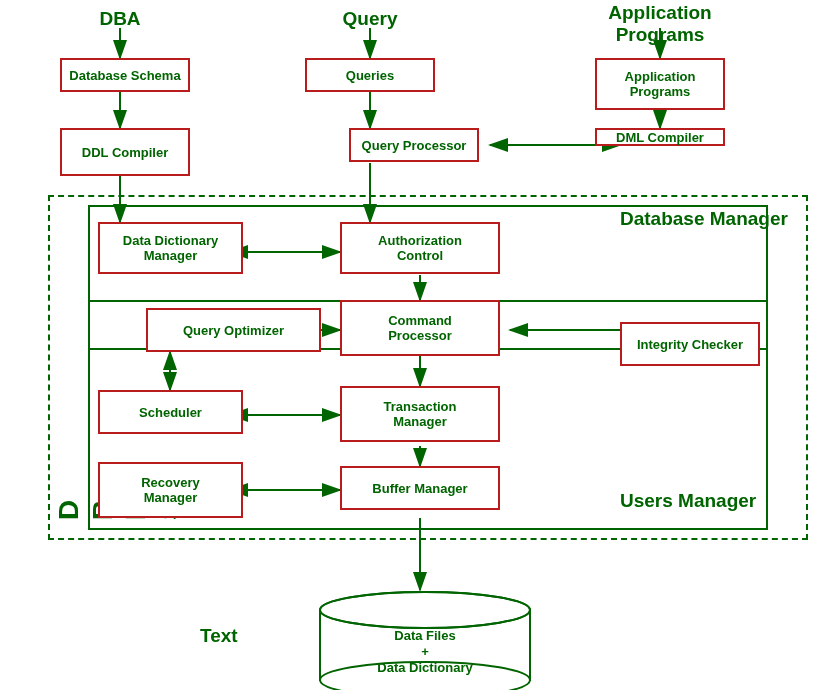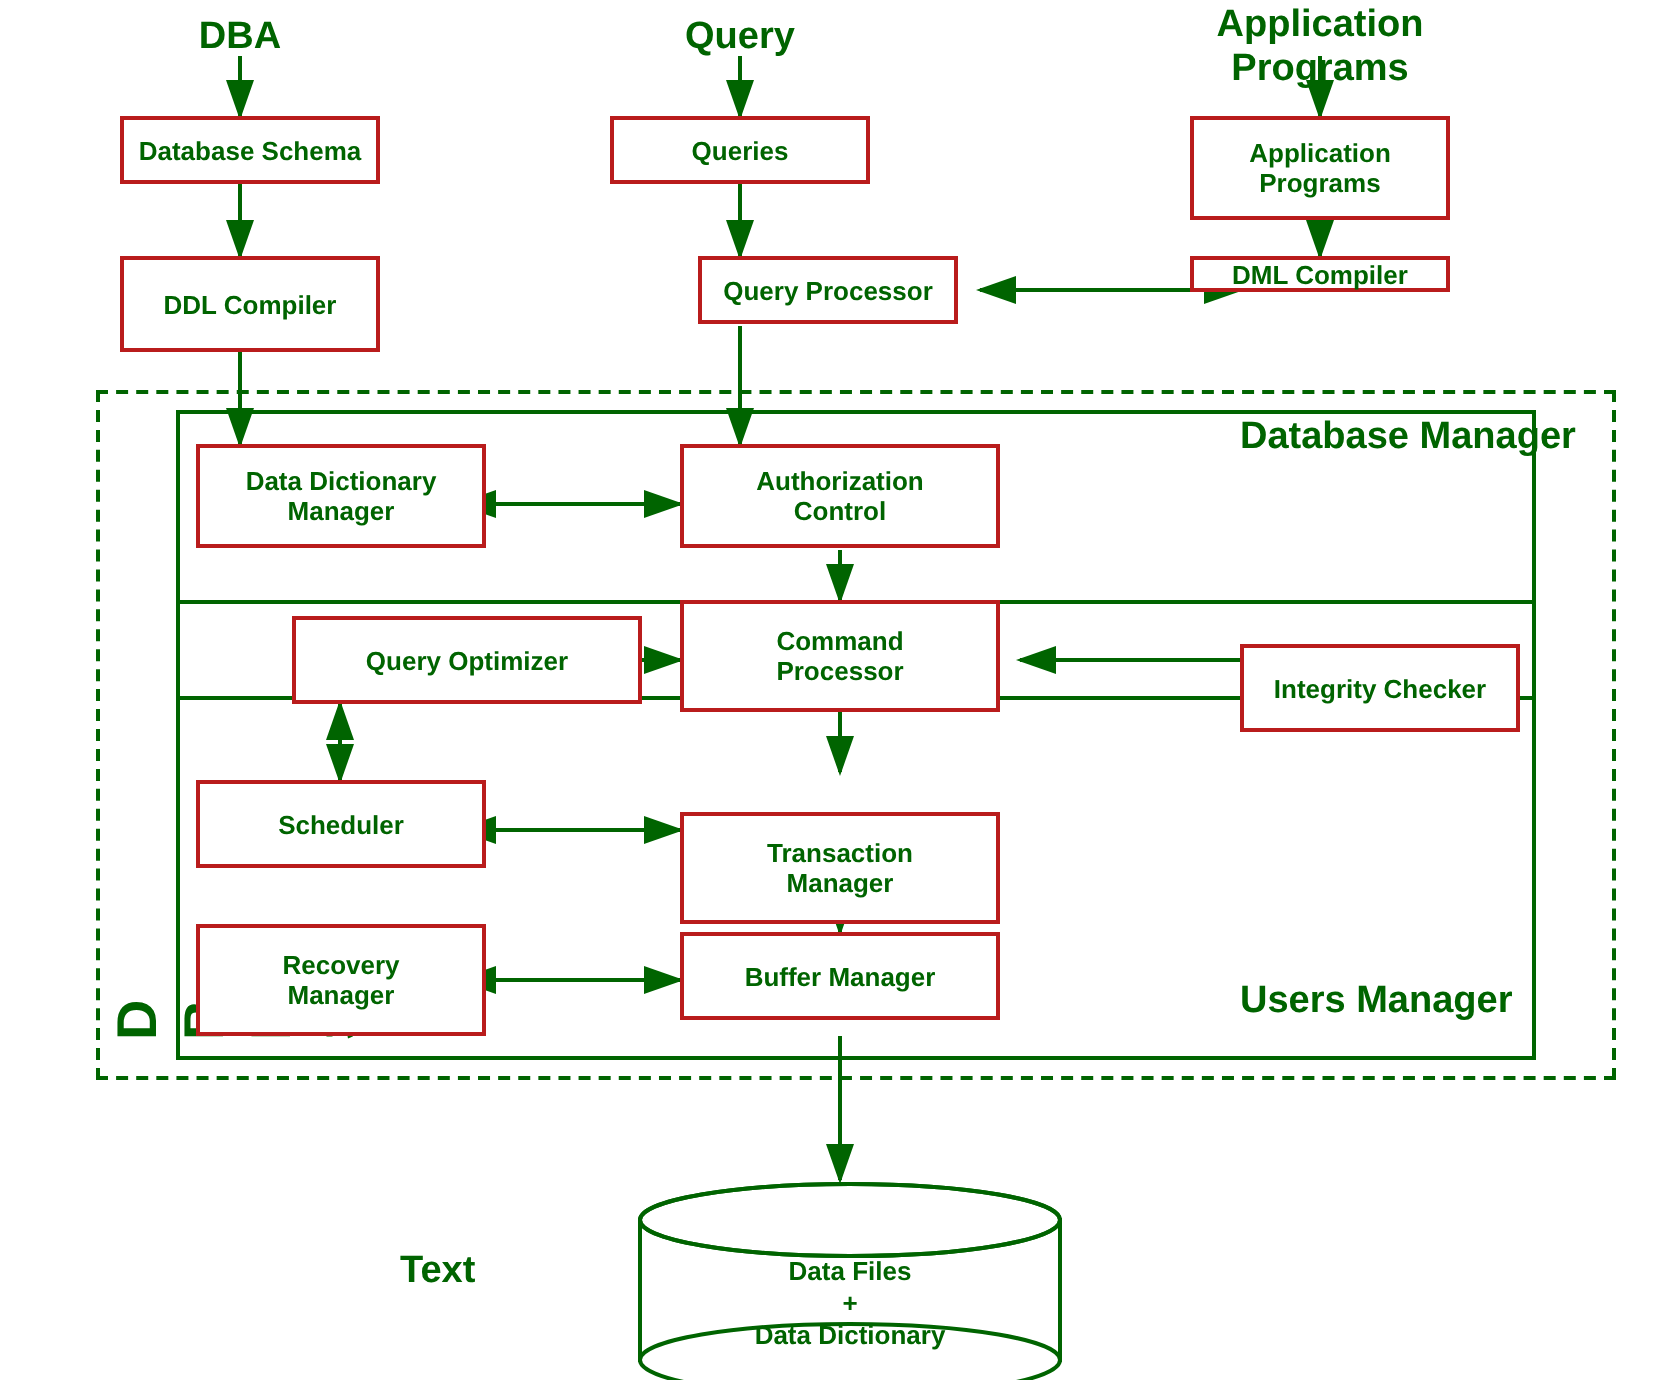--- a/index.html
+++ b/index.html
@@ -168,21 +168,21 @@
   <div class="label-text" style="left:620px; top:490px;">Users Manager</div>
 
   <div class="box" style="left:340px; top:300px; width:160px; height:56px;">Command<br>Processor</div>
 
   <div class="box" style="left:98px; top:308px; width:175px; height:44px;margin-left:48px;">Query Optimizer</div>
 
   <div class="box" style="left:620px; top:322px; width:140px; height:44px;">Integrity Checker</div>
 
   <div class="box" style="left:98px; top:390px; width:145px; height:44px;">Scheduler</div>
 
-  <div class="box" style="left:340px; top:386px; width:160px; height:56px;margin-top:20px;">Transaction<br>Manager</div>
+  <div class="box" style="left:340px; top:386px; width:160px; height:56px;">Transaction<br>Manager</div>
 
   <div class="box" style="left:98px; top:462px; width:145px; height:56px;">Recovery<br>Manager</div>
 
   <div class="box" style="left:340px; top:466px; width:160px; height:44px;">Buffer Manager</div>
 
   <div class="label-text" style="left:200px; top:625px;">Text</div>
 
   <svg style="position:absolute; left:310px; top:590px; width:230px; height:100px;">
 
     <rect x="10" y="20" width="210" height="70" fill="white" stroke="#006400" stroke-width="2"></rect>

